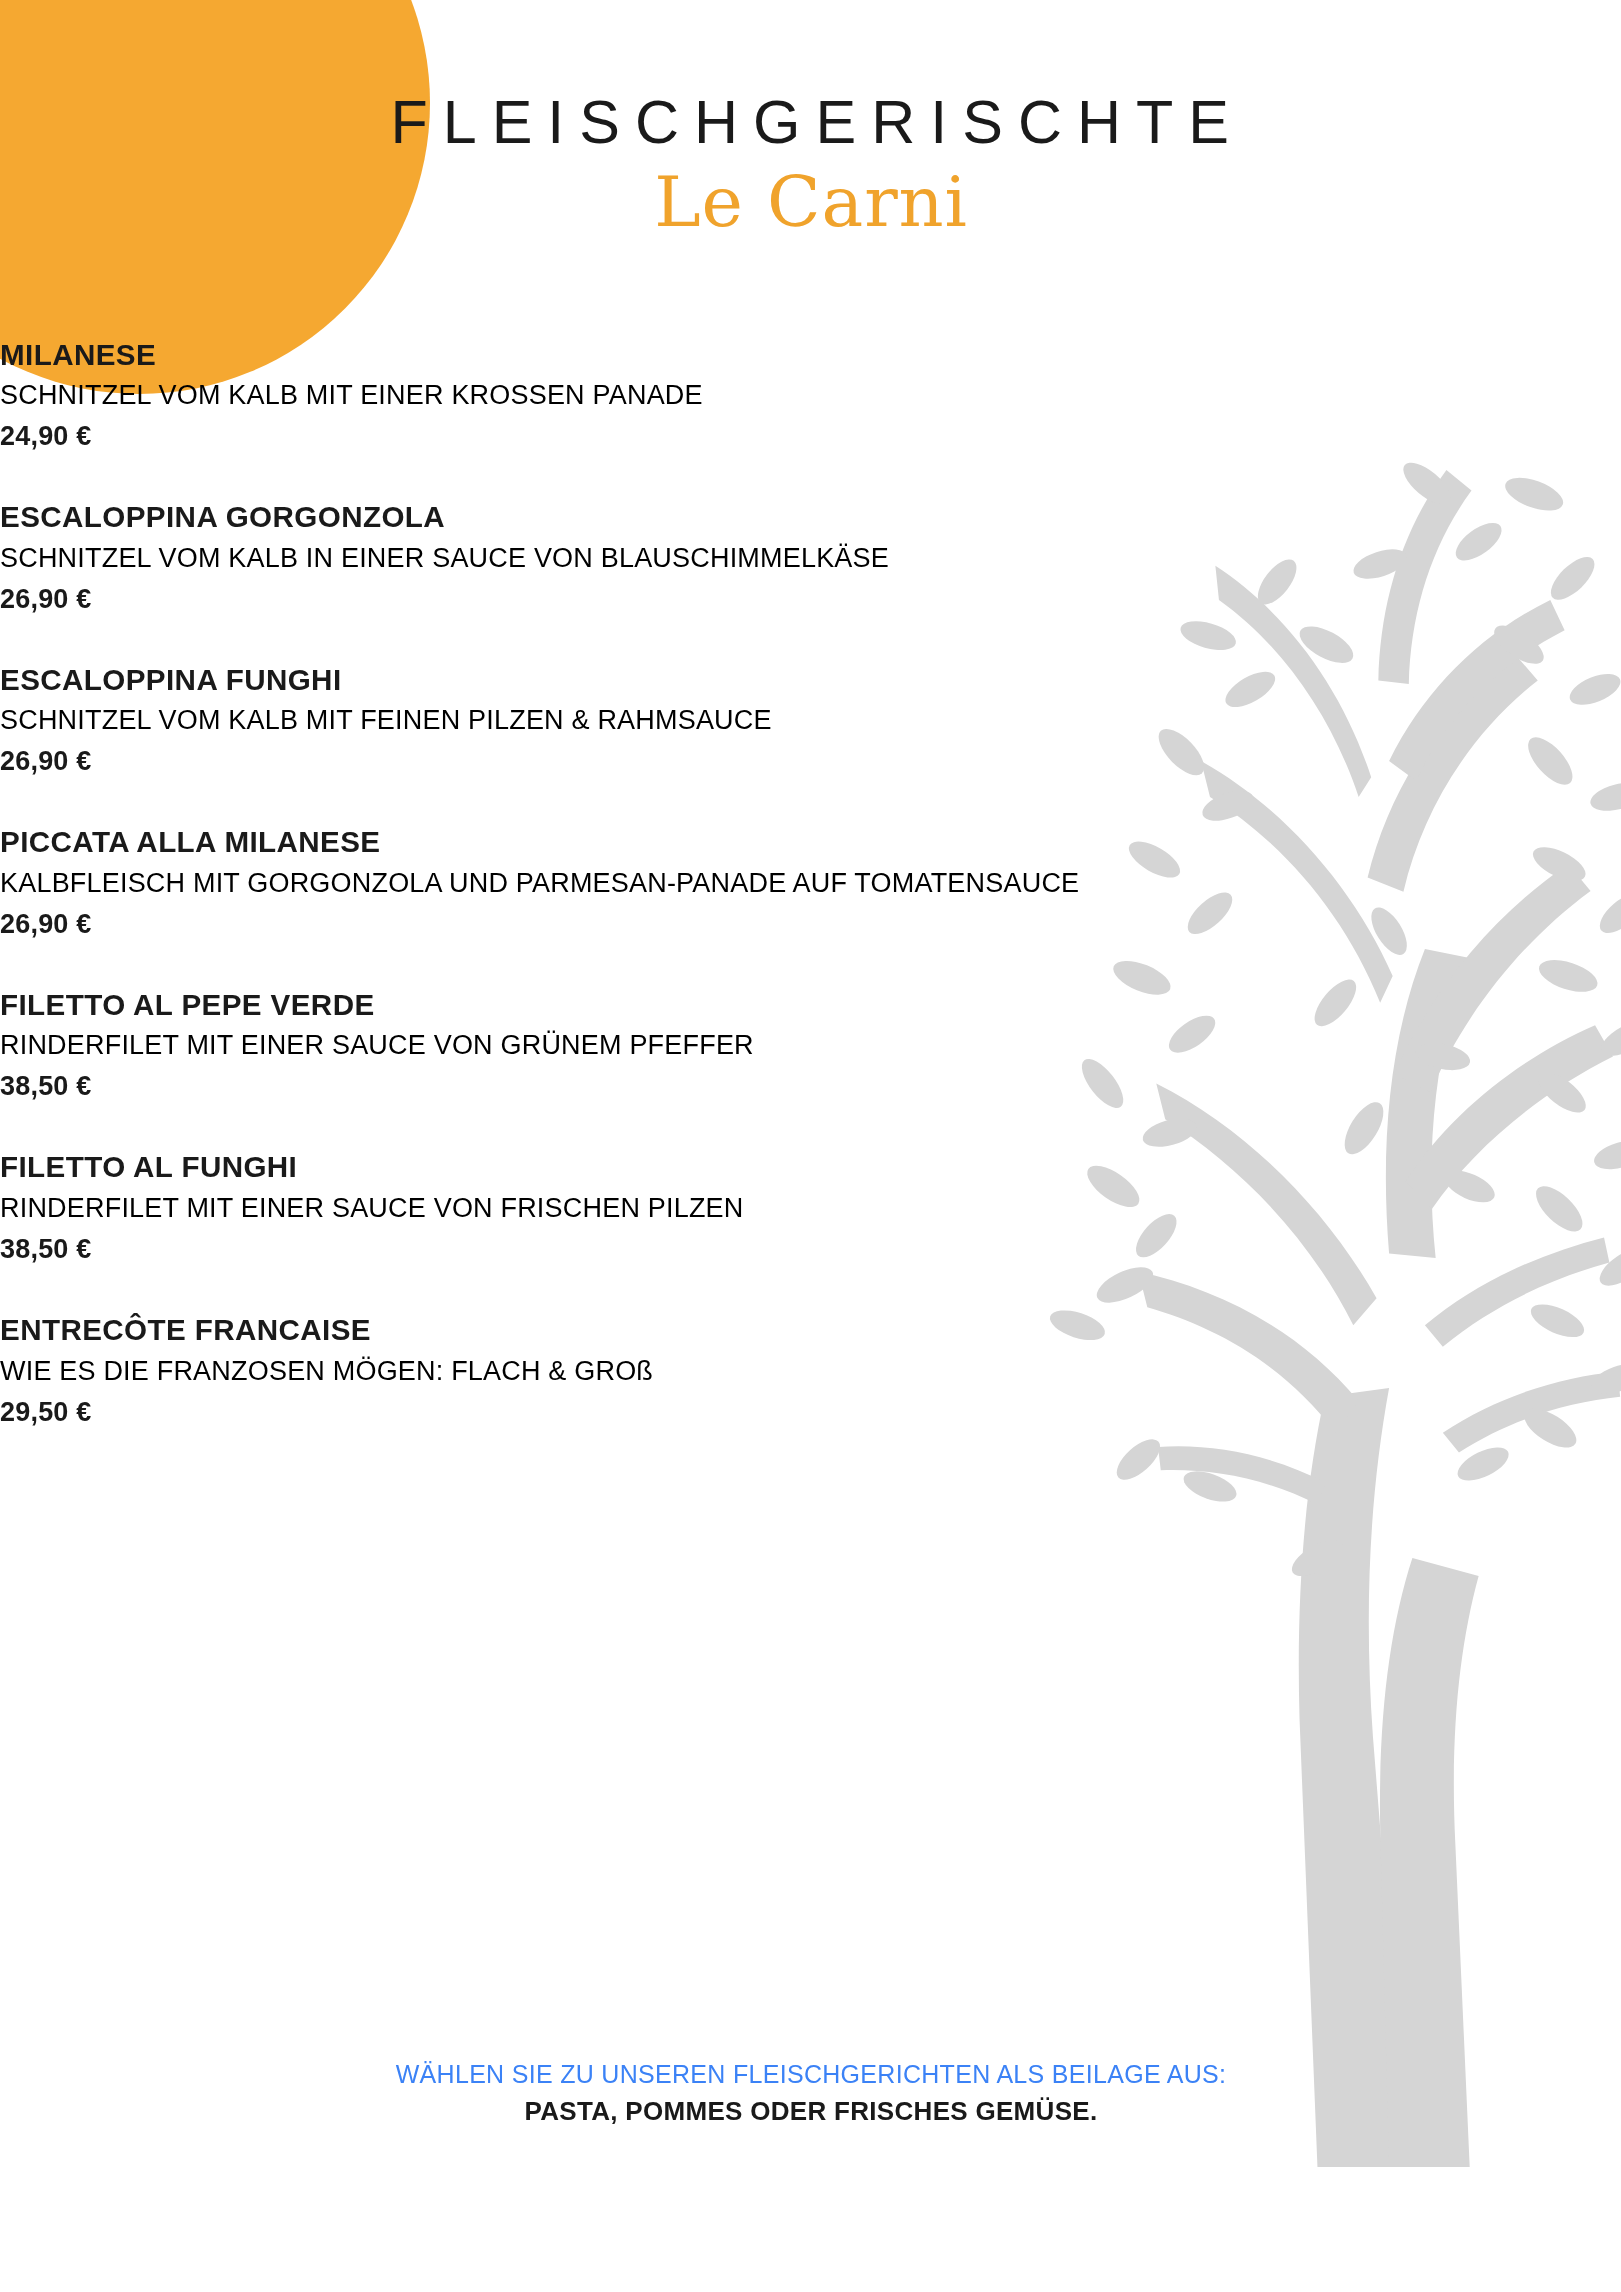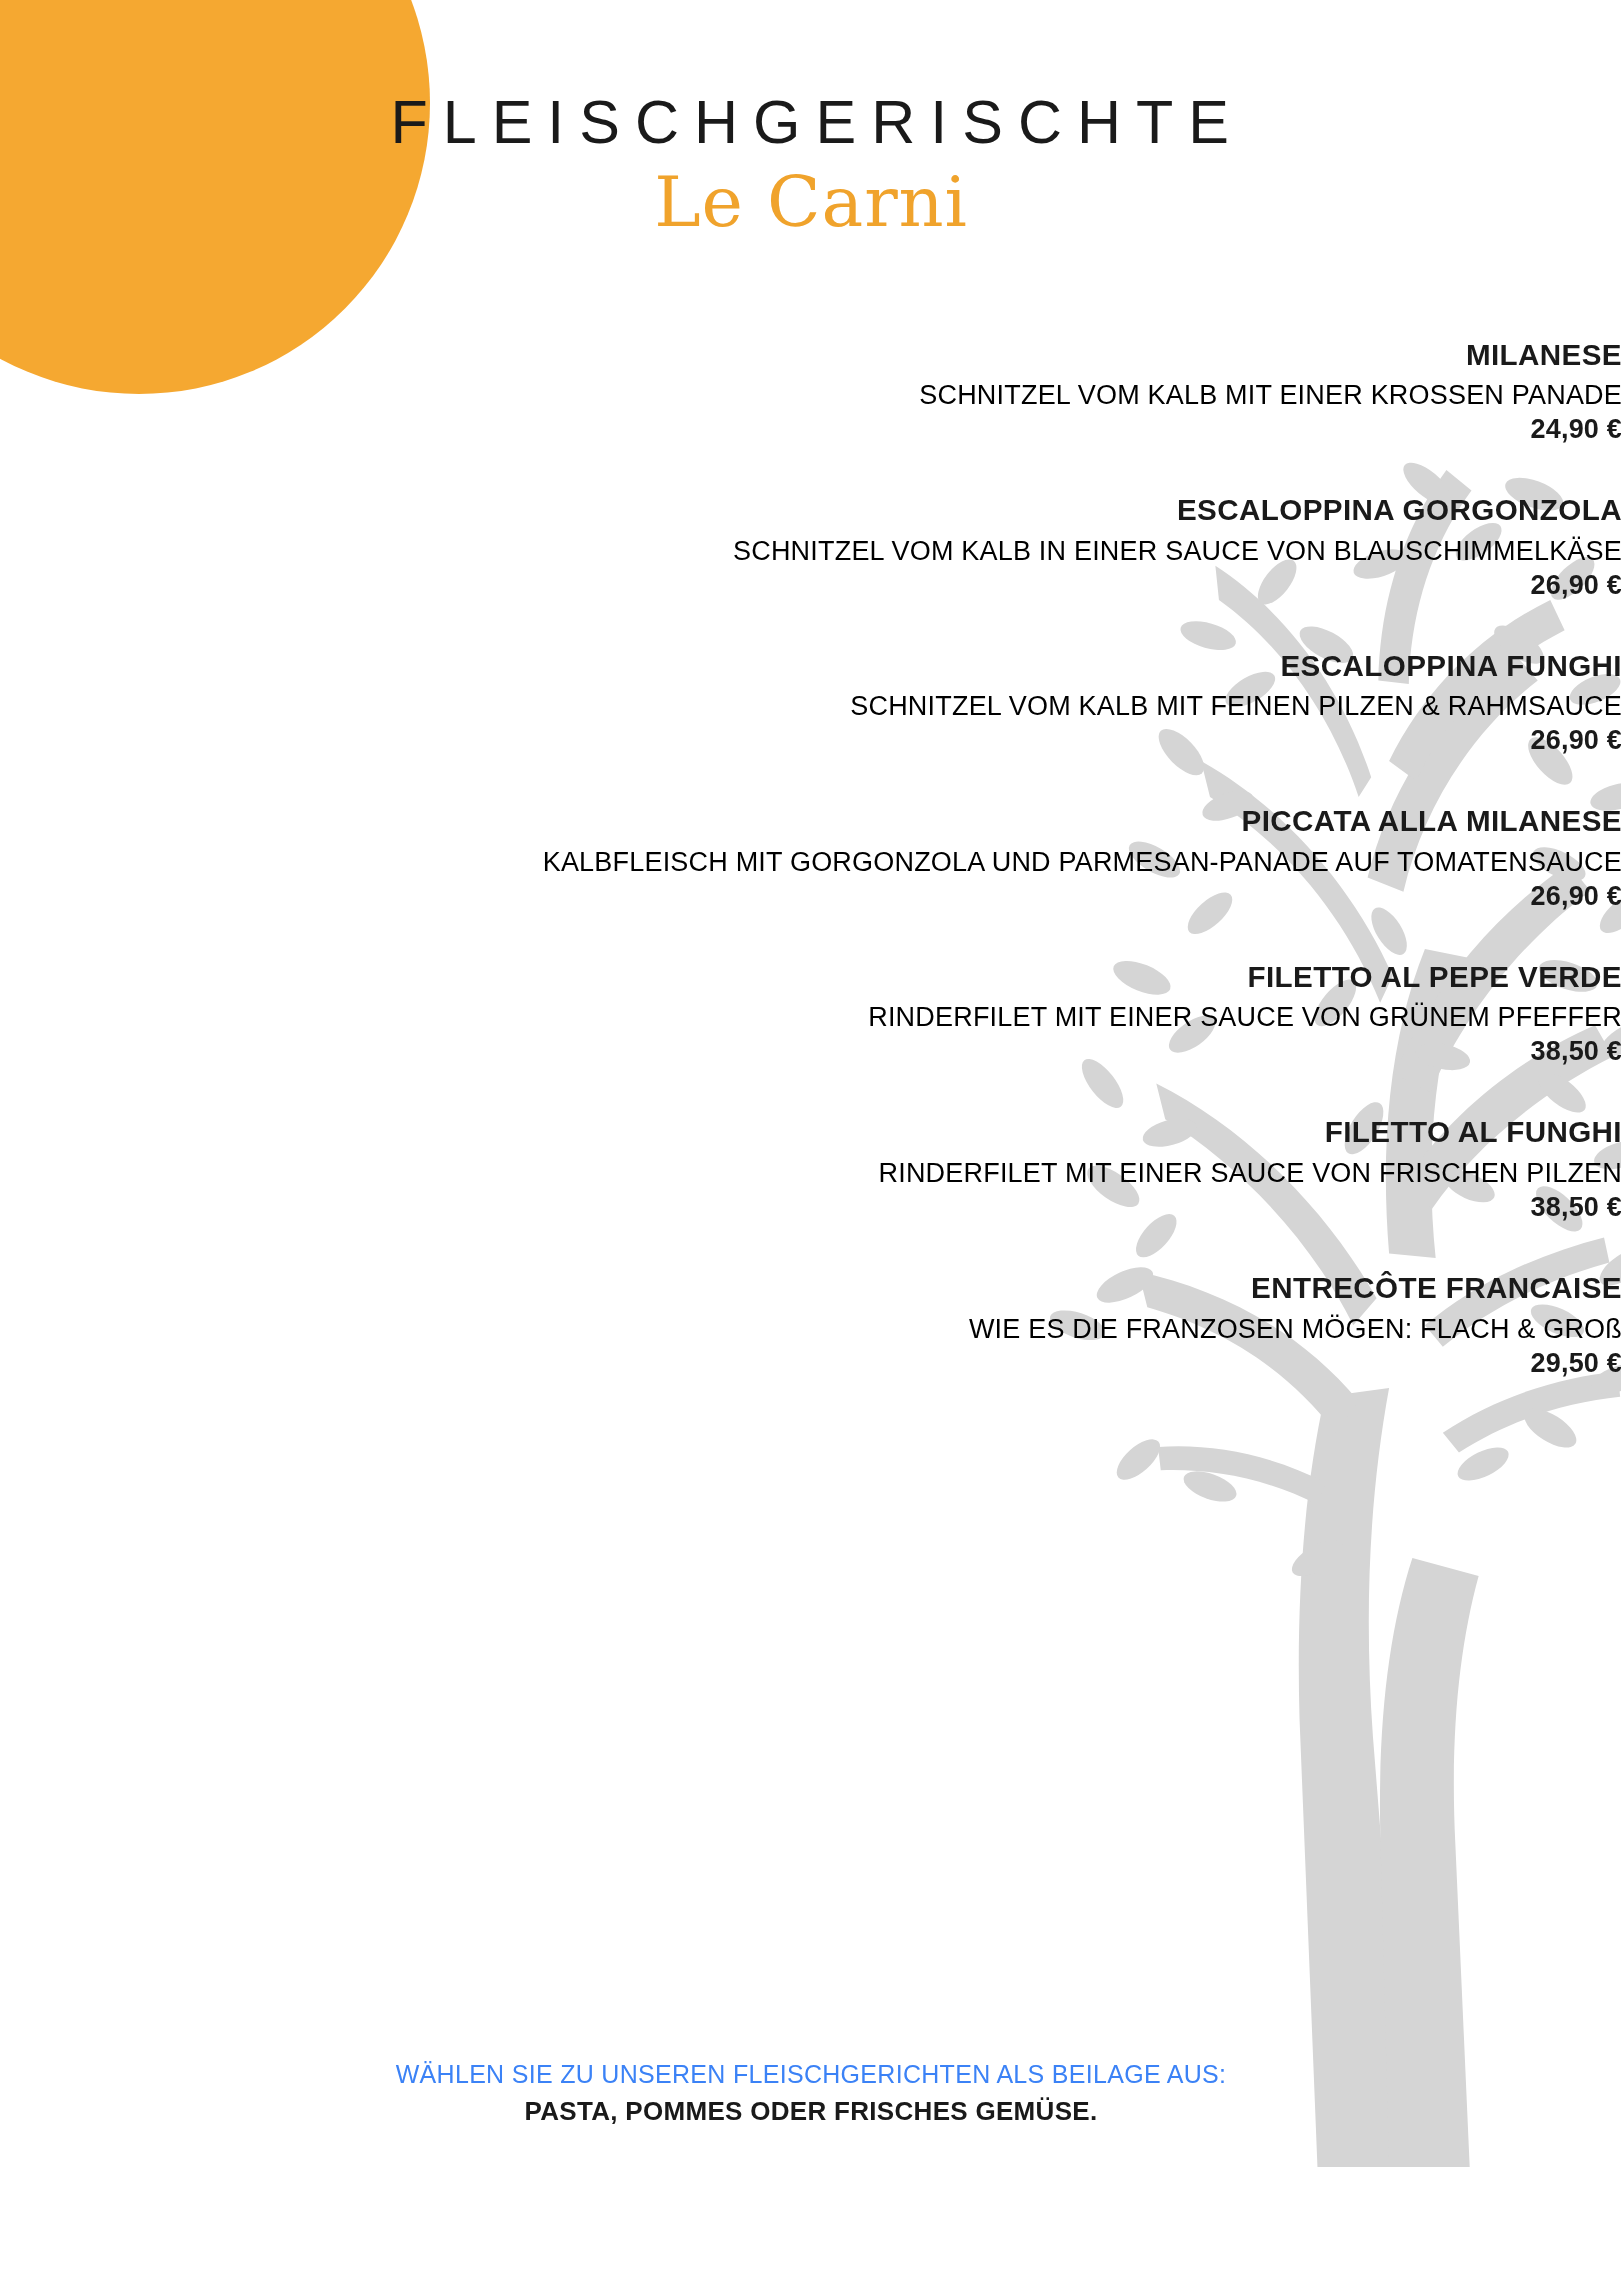--- a/index.html
+++ b/index.html
@@ -72,21 +72,21 @@
     margin: 12.5px 0 0 0;
     letter-spacing: 0.9px;
     line-height: 1;
   }
 
   
   .menu {
     position: relative;
     z-index: 2;
     margin-top: 100px;
-    text-align: right;
+    text-align: left;
   }
   .menu-item {
     margin-bottom: 47px;
   }
   .item-name {
     font-size: 29.6px;
     font-weight: bold;
     letter-spacing: 0.4px;
     color: #1a1a1a;
     line-height: 1.25;
@@ -96,21 +96,21 @@
     font-weight: 400;
     color: #000000;
     line-height: 1.3;
     margin-top: 4.5px;
     letter-spacing: 0.2px;
   }
   .item-price {
     font-size: 27px;
     font-weight: bold;
     color: #1a1a1a;
-    margin-top: 1px;
+    margin-top: 8px;
     letter-spacing: 0.2px;
   }
 
   
   .footer {
     position: absolute;
     left: 0;
     right: 0;
     bottom: 52px;
     z-index: 2;

